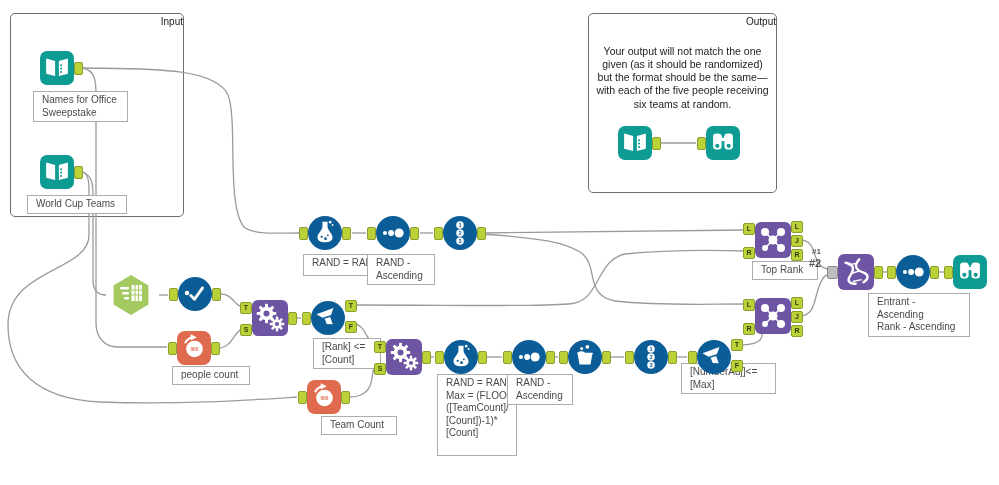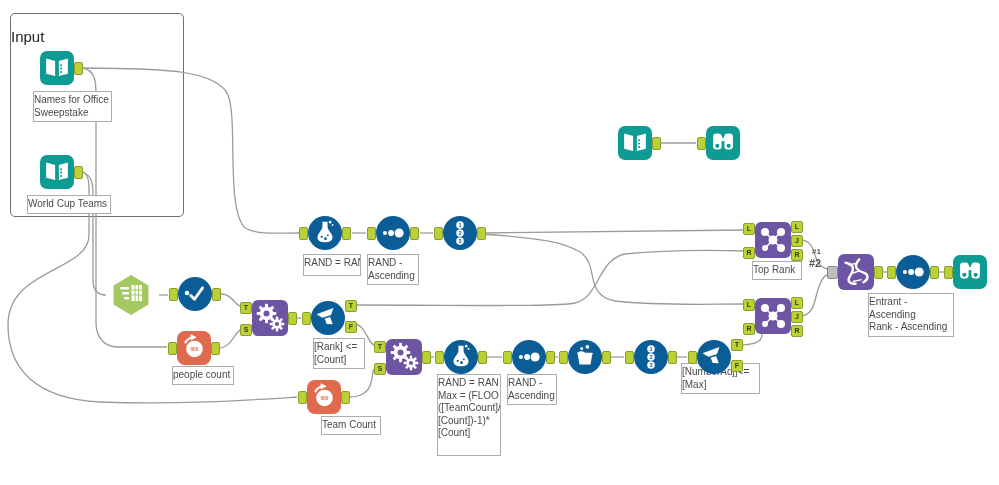--- a/index.html
+++ b/index.html
@@ -1,25 +1,25 @@
 <!DOCTYPE html>
 <html><head>
 <meta charset="utf-8">
 <style>
   html,body{margin:0;padding:0;background:#fff;}
   .canvas{position:relative;width:999px;height:485px;background:#fff;overflow:hidden;
           font-family:"Liberation Sans",sans-serif;}
   .cont{position:absolute;border:1.5px solid #6e6e6e;border-radius:5px;background:#fff;z-index:1;}
-  .cont .ttl{text-align:left;font-size:15px;color:#222;margin-top:14px;}
+  .cont .ttl{text-align:right;font-size:10px;color:#222;margin-top:2px;}
   .cont .body-note{font-size:10.5px;color:#222;text-align:center;line-height:1.25;
           padding:4px 6px;margin-top:14px;}
   svg.wires{position:absolute;left:0;top:0;z-index:2;}
   svg.wires path{fill:none;stroke:#9b9b9b;stroke-width:1.3px;}
   .note{position:absolute;background:#fff;border:1px solid #adadad;color:#4a4a4a;
-        font-size:10px;line-height:12.5px;padding:2px 0;white-space:pre;overflow:hidden;z-index:3;}
+        font-size:10px;line-height:12.5px;padding:2px 8px;white-space:pre;overflow:hidden;z-index:3;}
   .tool{position:absolute;width:34px;height:34px;z-index:4;}
   .bg-blue{background:#0B5D97;border-radius:50%;}
   .bg-teal{background:#0E9B94;border-radius:7px;}
   .bg-purple{background:#6E55A3;border-radius:6px;width:36px;height:36px;}
   .bg-orange{background:#E06A4D;border-radius:8px;}
   .hex{width:38px;height:40px;background:#A3C960;
        clip-path:polygon(50% 0,96% 26%,96% 74%,50% 100%,4% 74%,4% 26%);}
   .gl{position:absolute;left:0;top:0;width:100%;height:100%;}
   .anc{position:absolute;width:7px;height:11px;background:#bcd037;border:1px solid #8c9e2d;
        border-radius:2px;z-index:5;}
@@ -165,20 +165,24 @@
         <line x1="14" y1="18" x2="22" y2="18"></line>
         <line x1="12" y1="26" x2="21" y2="27"></line>
       </g>
     </g>
   </symbol>
 </defs>
 </svg>
 
 <div class="cont" style="left:10px;top:13px;width:172px;height:202px">
   <div class="ttl">Input</div>
+</div>
+<div class="cont" style="left:588px;top:13px;width:187px;height:178px">
+  <div class="ttl">Output</div>
+  <div class="body-note">Your output will not match the one given (as it should be randomized) but the format should be the same—with each of the five people receiving six teams at random.</div>
 </div>
 
 <svg class="wires" width="999" height="485">
   <path d="M83,68 C140,69 215,66 228,95 C238,120 226,205 244,227 C254,235 275,233 299,233"></path>
   <path d="M83,68 C95,71 96,80 96,95 L96,323 C96,337 104,347 118,347 L167,347"></path>
   <path d="M83,172 C92,176 93,183 93,196 L93,280 C93,290 98,295 106,295"></path>
   <path d="M83,172 C90,176 89,185 89,200 L89,235 C89,272 8,268 8,325 C8,368 35,399 100,402 C180,405 250,400 297,397"></path>
   <path d="M159,295 L168,295"></path>
   <path d="M221,294 C233,294 235,307 243,307"></path>
   <path d="M219,348 C232,348 235,329 243,329"></path>

